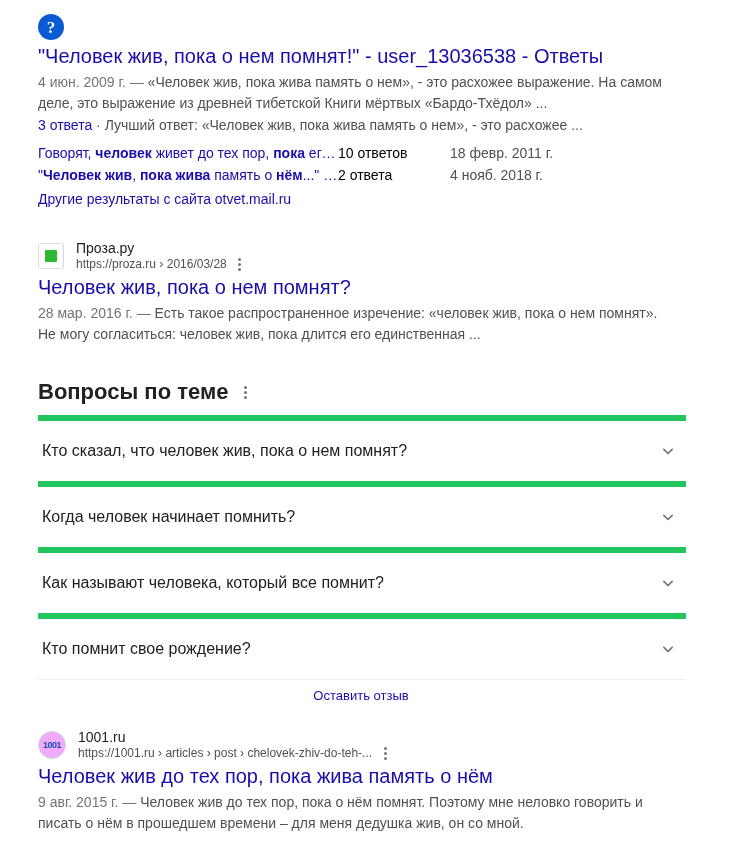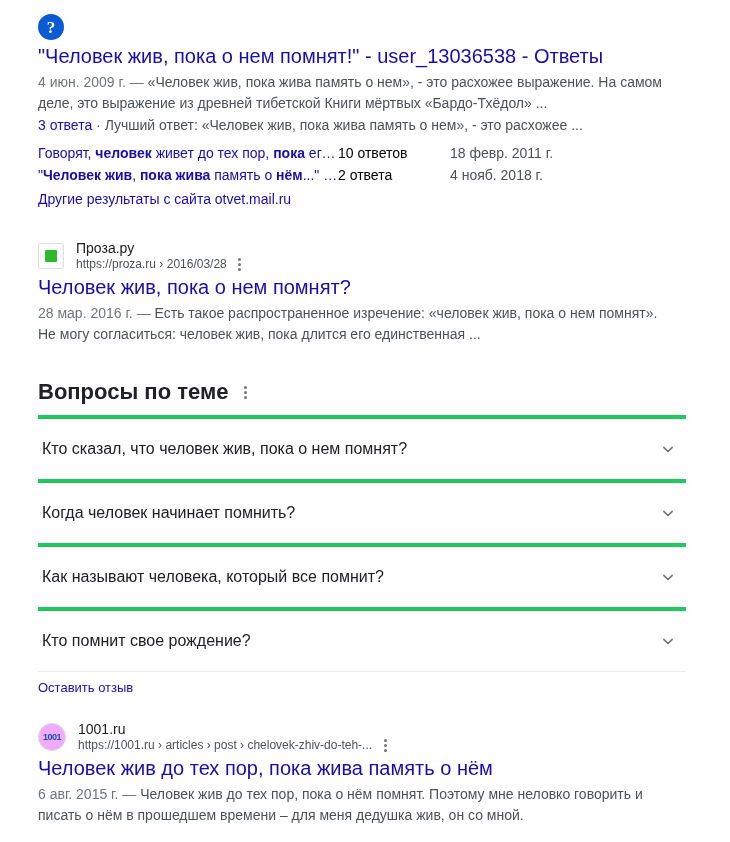--- a/index.html
+++ b/index.html
@@ -198,21 +198,21 @@
     align-items: center;
     gap: 10px;
     margin-bottom: 10px;
   }
   .paa-title {
     font-size: 22px;
     color: #202124;
     font-weight: 700;
   }
   .paa-item {
-    border-top: 4px solid #22c55e;
+    border-top: 6px solid #22c55e;
     display: flex;
     align-items: center;
     justify-content: space-between;
     padding: 16px 4px 16px 4px;
     cursor: pointer;
   }
   .paa-item:first-of-type { border-top: 1px solid #ededed; }
   .paa-q {
     font-size: 16px;
     color: #202124;
@@ -222,21 +222,21 @@
     height: 28px;
     display: flex;
     align-items: center;
     justify-content: center;
     color: #70757a;
   }
   .chev svg { display: block; }
   .paa-bottom {
     border-top: 1px solid #ededed;
     display: flex;
-    justify-content: flex-start;
+    justify-content: center;
     padding: 8px 2px 0 0;
   }
   .feedback {
     font-size: 13px;
     color: #1a0dab;
     text-decoration: none;
     cursor: pointer;
   }
   .spacer-after-paa { height: 26px; }
 </style>
@@ -359,18 +359,18 @@
             <span class="kebab">
                 <span></span>
                 <span></span>
                 <span></span>
               </span>
           </span>
         </div>
       </div>
       <a class="result-title">Человек жив до тех пор, пока жива память о нём</a>
       <div class="snippet">
-        <span class="date">6 авг. 2015 г. — </span><b>Человек жив до тех пор, пока о нём помнят</b><span>. Поэтому мне неловко говорить и писать о нём в прошедшем времени – для меня дедушка жив, он со мной.</span>
+        <span class="date">9 авг. 2015 г. — </span><b>Человек жив до тех пор, пока о нём помнят</b><span>. Поэтому мне неловко говорить и писать о нём в прошедшем времени – для меня дедушка жив, он со мной.</span>
       </div>
     </div>
 
   </div>
 </div>
 
 </body></html>

